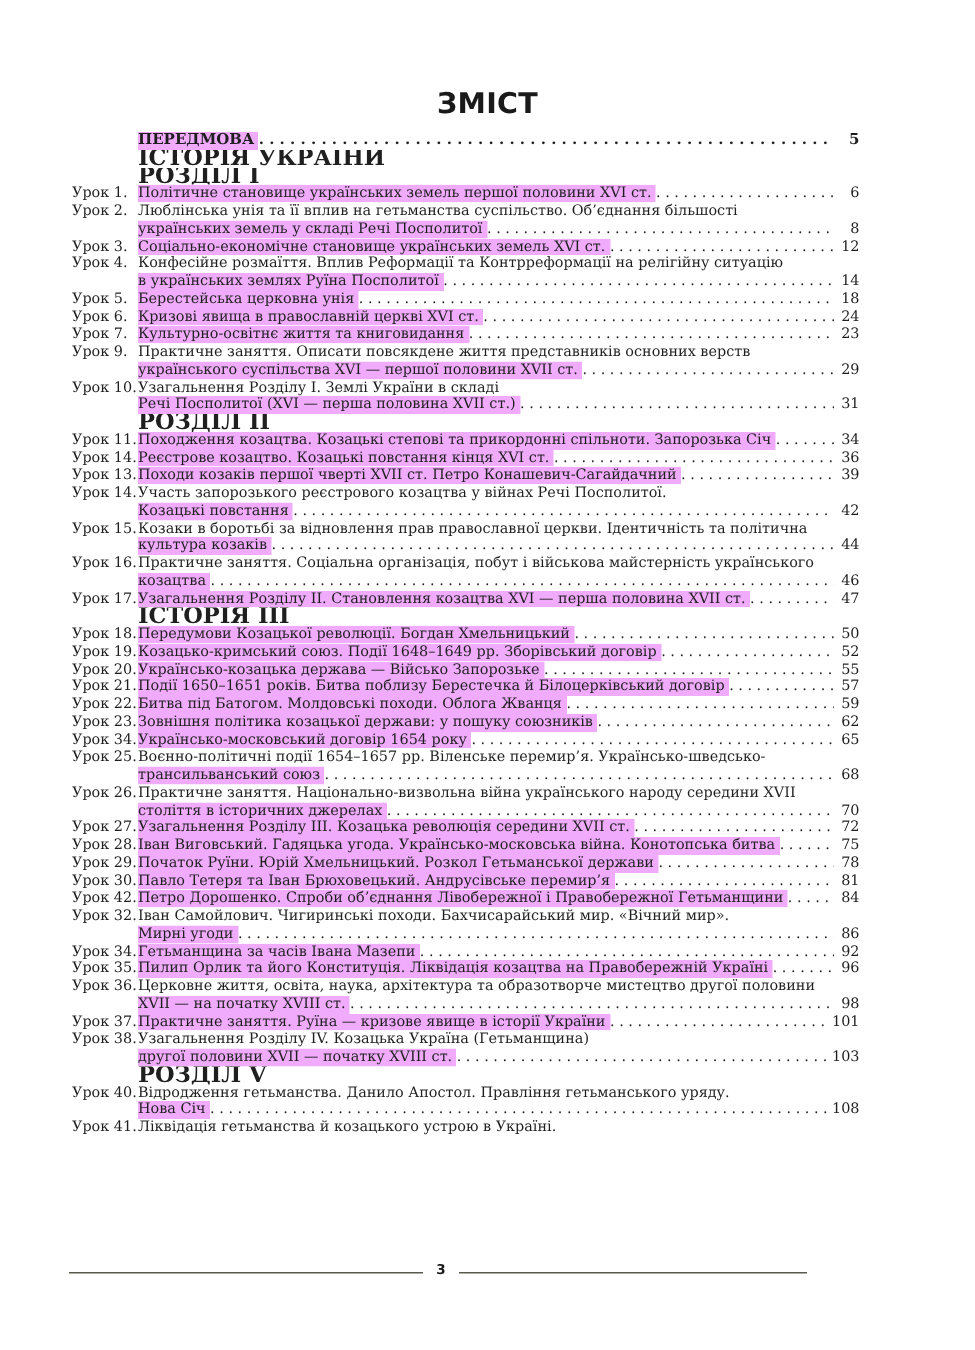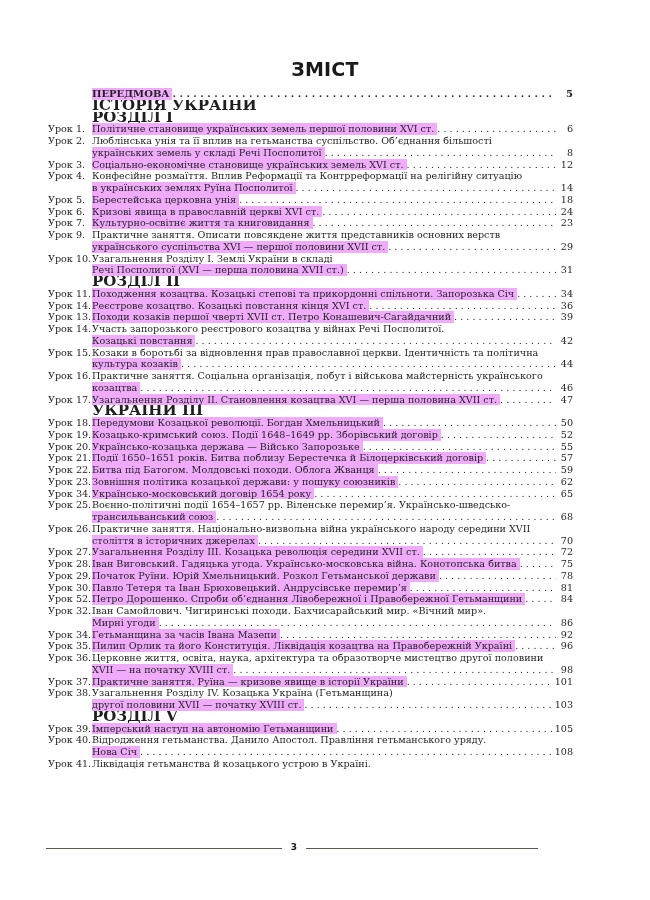--- a/index.html
+++ b/index.html
@@ -200,21 +200,21 @@
       </div>
       <div class="line">
         <span class="num">Урок 17.</span>
         <div class="txt lead">
           <span class="t">Узагальнення Розділу ІІ. Становлення козацтва XVI — перша половина XVII ст.</span>
           <span class="dots"></span>
           <span class="pg">47</span>
         </div>
       </div>
       <div class="line">
-        <div class="txt sect">УКРАЇНИ ІІІ</div>
+        <div class="txt sect">ІСТОРІЯ ІІІ</div>
       </div>
       <div class="line">
         <span class="num">Урок 18.</span>
         <div class="txt lead">
           <span class="t">Передумови Козацької революції. Богдан Хмельницький</span>
           <span class="dots"></span>
           <span class="pg">50</span>
         </div>
       </div>
       <div class="line">
@@ -313,21 +313,21 @@
       </div>
       <div class="line">
         <span class="num">Урок 30.</span>
         <div class="txt lead">
           <span class="t">Павло Тетеря та Іван Брюховецький. Андрусівське перемир’я</span>
           <span class="dots"></span>
           <span class="pg">81</span>
         </div>
       </div>
       <div class="line">
-        <span class="num">Урок 52.</span>
+        <span class="num">Урок 42.</span>
         <div class="txt lead">
           <span class="t">Петро Дорошенко. Спроби об’єднання Лівобережної і Правобережної Гетьманщини</span>
           <span class="dots"></span>
           <span class="pg">84</span>
         </div>
       </div>
       <div class="line">
         <span class="num">Урок 32.</span>
         <div class="txt">Іван Самойлович. Чигиринські походи. Бахчисарайський мир. «Вічний мир».</div>
       </div>
@@ -379,28 +379,20 @@
       </div>
       <div class="line">
         <div class="txt lead">
           <span class="t">другої половини XVII — початку XVIII ст.</span>
           <span class="dots"></span>
           <span class="pg">103</span>
         </div>
       </div>
       <div class="line">
         <div class="txt sect">РОЗДІЛ V</div>
-      </div>
-      <div class="line">
-        <span class="num">Урок 39.</span>
-        <div class="txt lead">
-          <span class="t">Імперський наступ на автономію Гетьманщини</span>
-          <span class="dots"></span>
-          <span class="pg">105</span>
-        </div>
       </div>
       <div class="line">
         <span class="num">Урок 40.</span>
         <div class="txt">Відродження гетьманства. Данило Апостол. Правління гетьманського уряду.</div>
       </div>
       <div class="line">
         <div class="txt lead">
           <span class="t">Нова Січ</span>
           <span class="dots"></span>
           <span class="pg">108</span>

